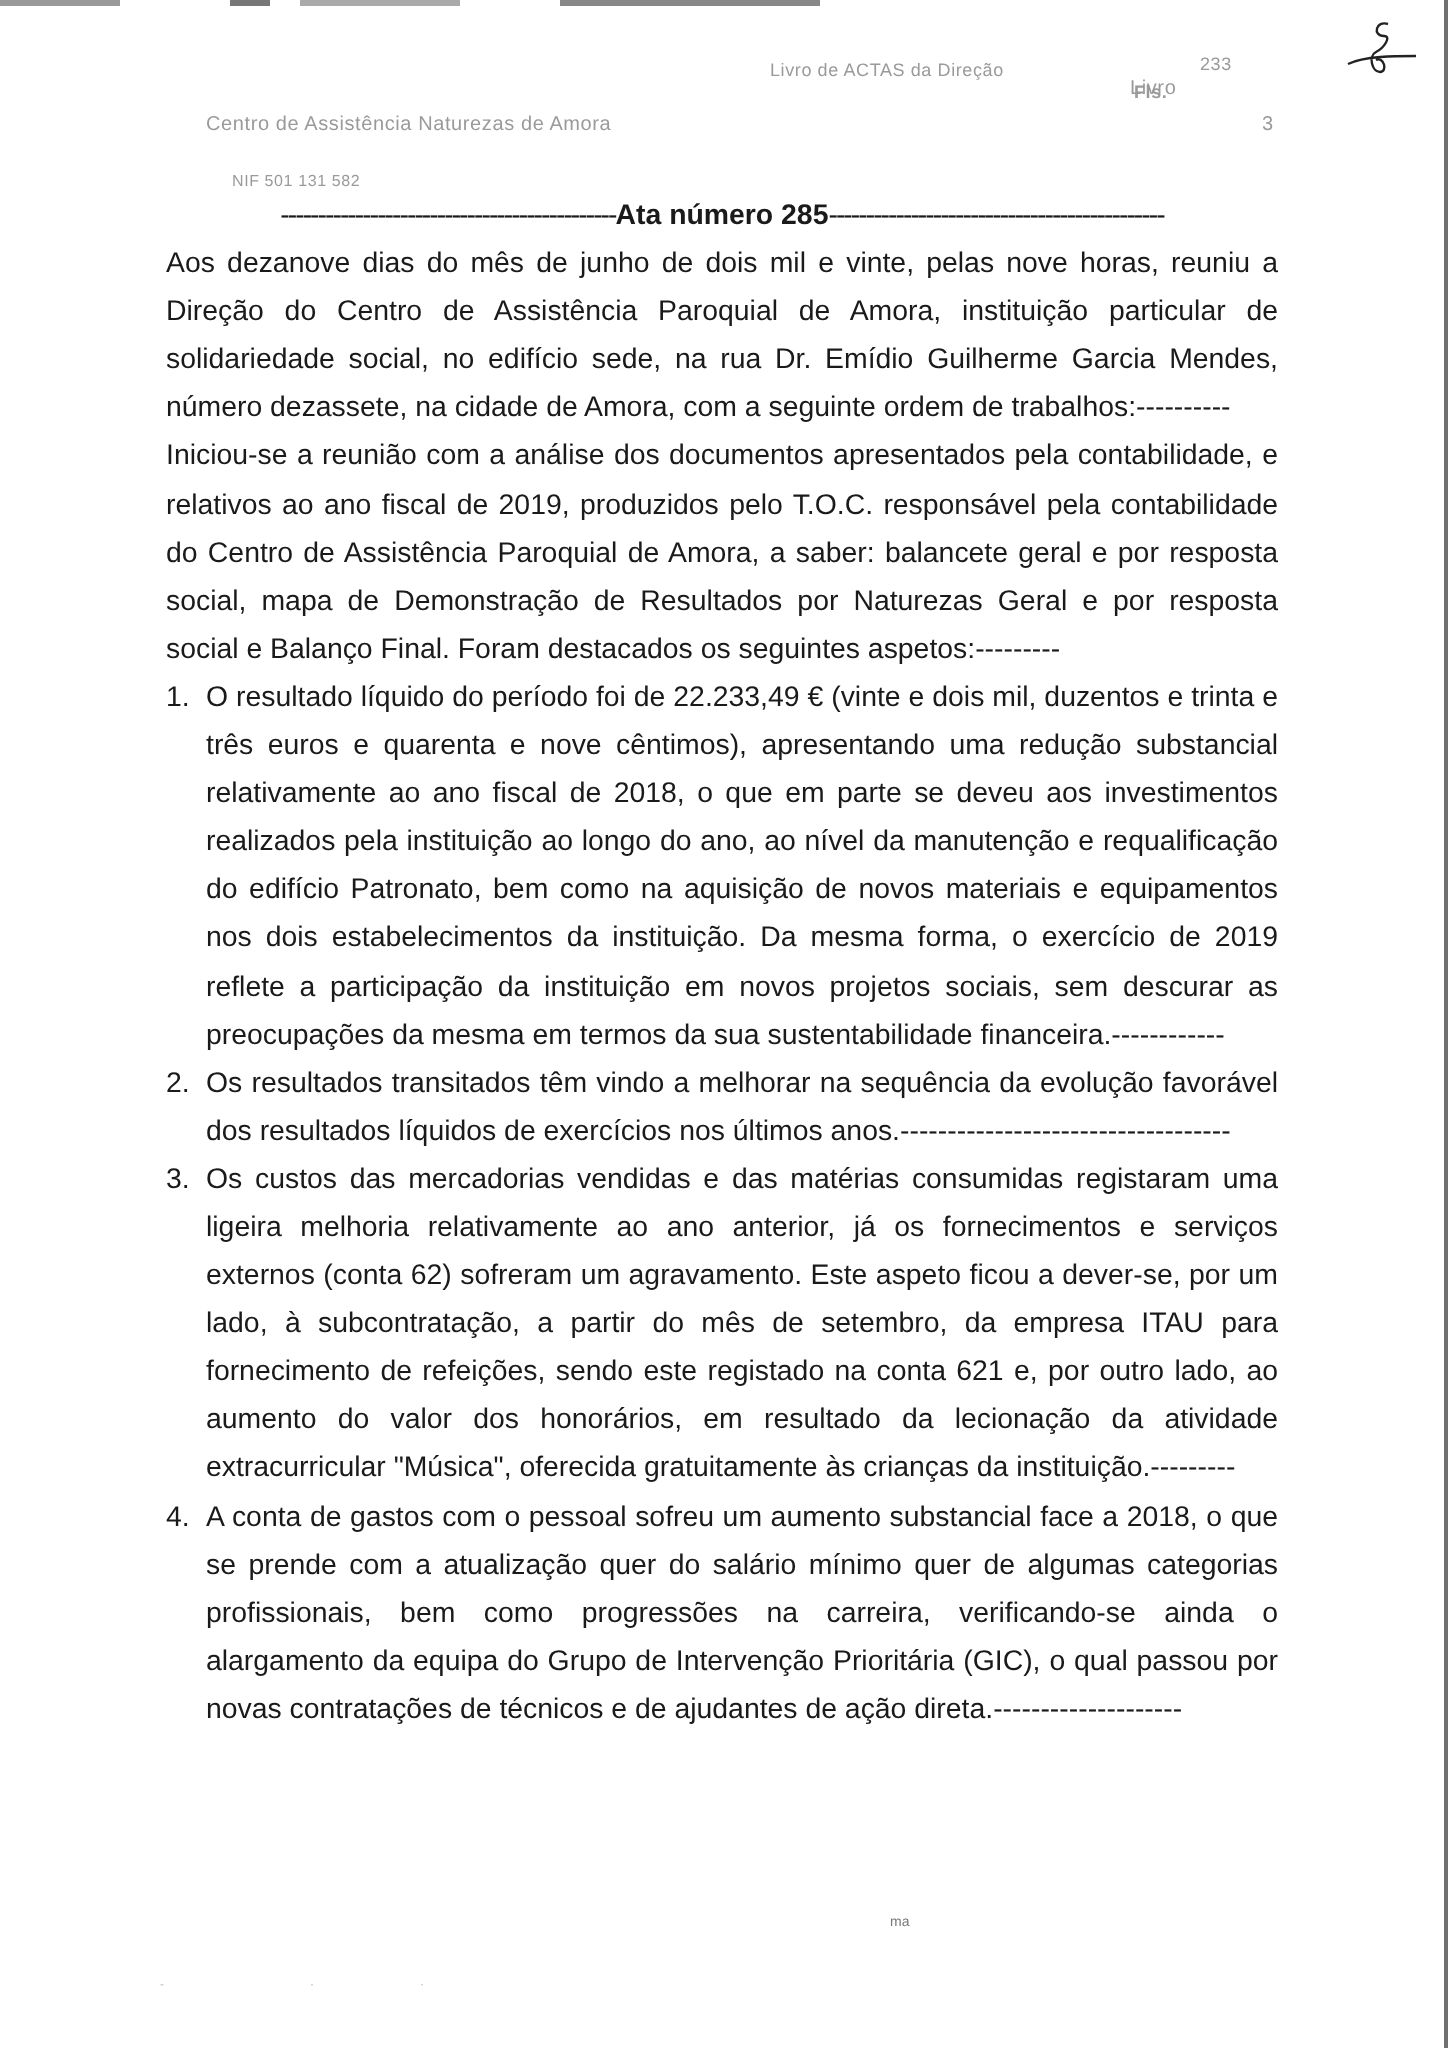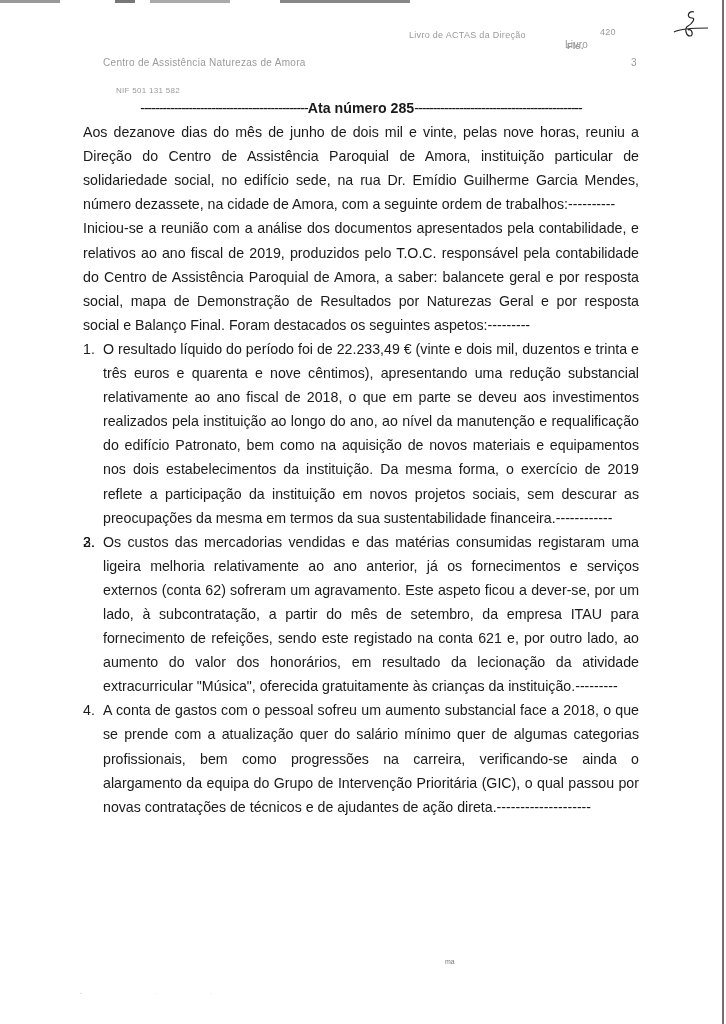--- a/index.html
+++ b/index.html
@@ -4,21 +4,21 @@
 <style>
   html, body { margin:0; padding:0; background:#ffffff; }
   body { width:726px; height:1024px; position:relative; overflow:hidden; font-family:"Liberation Sans", sans-serif; color:#1a1a1a; }
   .scan-top { position:absolute; top:0; left:0; height:3px; background:#555; }
   .scan-top.a { left:0; width:60px; opacity:.6; }
   .scan-top.b { left:115px; width:20px; opacity:.8; }
   .scan-top.c { left:150px; width:80px; opacity:.5; }
   .scan-top.d { left:280px; width:130px; opacity:.7; }
   .right-edge { position:absolute; top:0; right:2px; width:2px; height:1024px; background:#333; opacity:.7; }
   .hdr { position:absolute; color:#9a9a9a; font-size:9px; letter-spacing:.3px; }
-  .hdr.book { left:385px; top:30px;margin-left:24px; }
+  .hdr.book { left:385px; top:30px; }
   .hdr.fls { left:567px; top:41px;font-weight:bold; }
   .hdr.fls-num { left:600px; top:27px; }
   .hdr.org { left:103px; top:57px; font-size:10px; }
   .hdr.livro { left:565px; top:39px; font-size:10px; }
   .hdr.livro-num { left:631px; top:57px; font-size:10px; }
   .hdr.nif { left:116px; top:74px; font-size:8px;margin-top:12px; }
   .sig { position:absolute; left:670px; top:6px; width:40px; height:40px; }
   .content { position:absolute; left:83px; top:96px; width:556px; font-size:14.2px; line-height:24.1px; }
   .title { text-align:center; font-weight:bold; white-space:nowrap; overflow:hidden; }
   .title .dash { font-weight:normal; letter-spacing:-1px; }
@@ -33,39 +33,39 @@
 <body>
 
 <div class="scan-top a"></div>
 <div class="scan-top b"></div>
 <div class="scan-top c"></div>
 <div class="scan-top d"></div>
 <div class="right-edge"></div>
 
 <div class="hdr book">Livro de ACTAS da Direção</div>
 <div class="hdr fls">Fls.</div>
-<div class="hdr fls-num">420</div>
+<div class="hdr fls-num">233</div>
 <div class="hdr org">Centro de Assistência Naturezas de Amora</div>
 <div class="hdr livro">Livro</div>
 <div class="hdr livro-num">3</div>
 <div class="hdr nif">NIF 501 131 582</div>
 
 <svg class="sig" viewBox="0 0 40 40">
   <path d="M24 6 C18 4 16 12 22 12 C26 12 22 18 18 20 C14 22 16 30 20 30 C24 30 22 22 18 24 M4 26 C12 22 28 22 38 22" fill="none" stroke="#222" stroke-width="1.2"></path>
 </svg>
 
 <div class="content">
   <div class="title">
     <span class="dash">---------------------------------------------</span><span>Ata número 285</span><span class="dash">---------------------------------------------</span>
   </div>
   <div class="para">Aos dezanove dias do mês de junho de dois mil e vinte, pelas nove horas, reuniu a Direção do Centro de Assistência Paroquial de Amora, instituição particular de solidariedade social, no edifício sede, na rua Dr. Emídio Guilherme Garcia Mendes, número dezassete, na cidade de Amora, com a seguinte ordem de trabalhos:----------</div>
   <div class="para">Iniciou-se a reunião com a análise dos documentos apresentados pela contabilidade, e relativos ao ano fiscal de 2019, produzidos pelo T.O.C. responsável pela contabilidade do Centro de Assistência Paroquial de Amora, a saber: balancete geral e por resposta social, mapa de Demonstração de Resultados por Naturezas Geral e por resposta social e Balanço Final. Foram destacados os seguintes aspetos:---------</div>
   <ol>
     <li><span class="num">1.</span><span>O resultado líquido do período foi de 22.233,49 € (vinte e dois mil, duzentos e trinta e três euros e quarenta e nove cêntimos), apresentando uma redução substancial relativamente ao ano fiscal de 2018, o que em parte se deveu aos investimentos realizados pela instituição ao longo do ano, ao nível da manutenção e requalificação do edifício Patronato, bem como na aquisição de novos materiais e equipamentos nos dois estabelecimentos da instituição. Da mesma forma, o exercício de 2019 reflete a participação da instituição em novos projetos sociais, sem descurar as preocupações da mesma em termos da sua sustentabilidade financeira.------------</span></li>
-    <li><span class="num">2.</span></li>
+    <li><span class="num">2.</span><span>Os resultados transitados têm vindo a melhorar na sequência da evolução favorável dos resultados líquidos de exercícios nos últimos anos.-----------------------------------</span></li>
     <li><span class="num">3.</span><span>Os custos das mercadorias vendidas e das matérias consumidas registaram uma ligeira melhoria relativamente ao ano anterior, já os fornecimentos e serviços externos (conta 62) sofreram um agravamento. Este aspeto ficou a dever-se, por um lado, à subcontratação, a partir do mês de setembro, da empresa ITAU para fornecimento de refeições, sendo este registado na conta 621 e, por outro lado, ao aumento do valor dos honorários, em resultado da lecionação da atividade extracurricular "Música", oferecida gratuitamente às crianças da instituição.---------</span></li>
     <li><span class="num">4.</span><span>A conta de gastos com o pessoal sofreu um aumento substancial face a 2018, o que se prende com a atualização quer do salário mínimo quer de algumas categorias profissionais, bem como progressões na carreira, verificando-se ainda o alargamento da equipa do Grupo de Intervenção Prioritária (GIC), o qual passou por novas contratações de técnicos e de ajudantes de ação direta.--------------------</span></li>
   </ol>
 </div>
 
 <div class="foot-mark">ma</div>
 <div class="foot-dots" style="left:80px">-</div>
 <div class="foot-dots" style="left:155px">·</div>
 <div class="foot-dots" style="left:210px">·</div>
 

